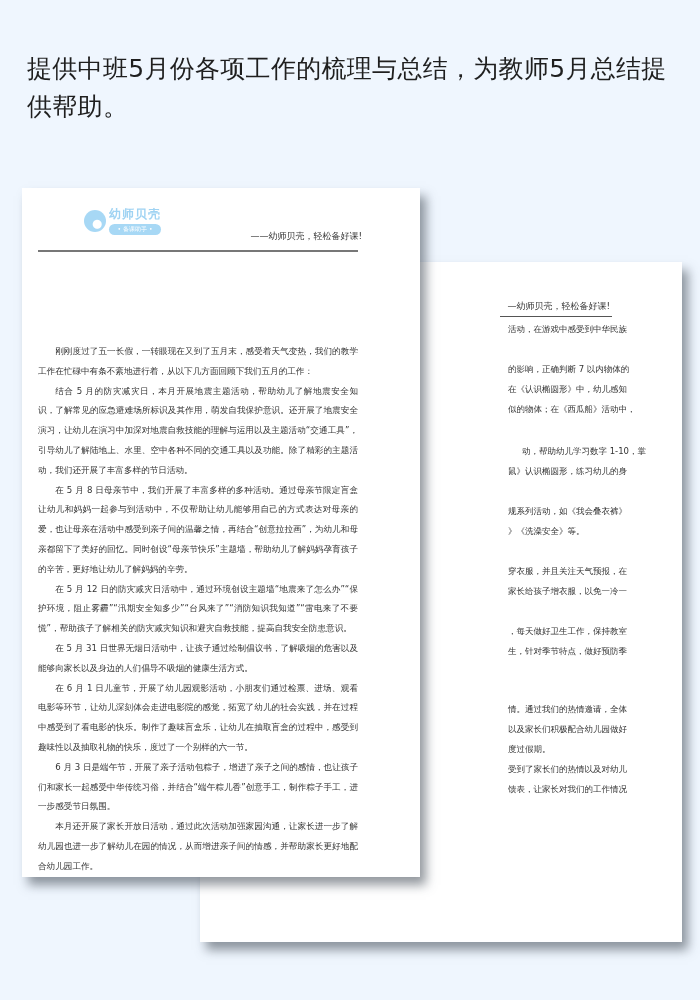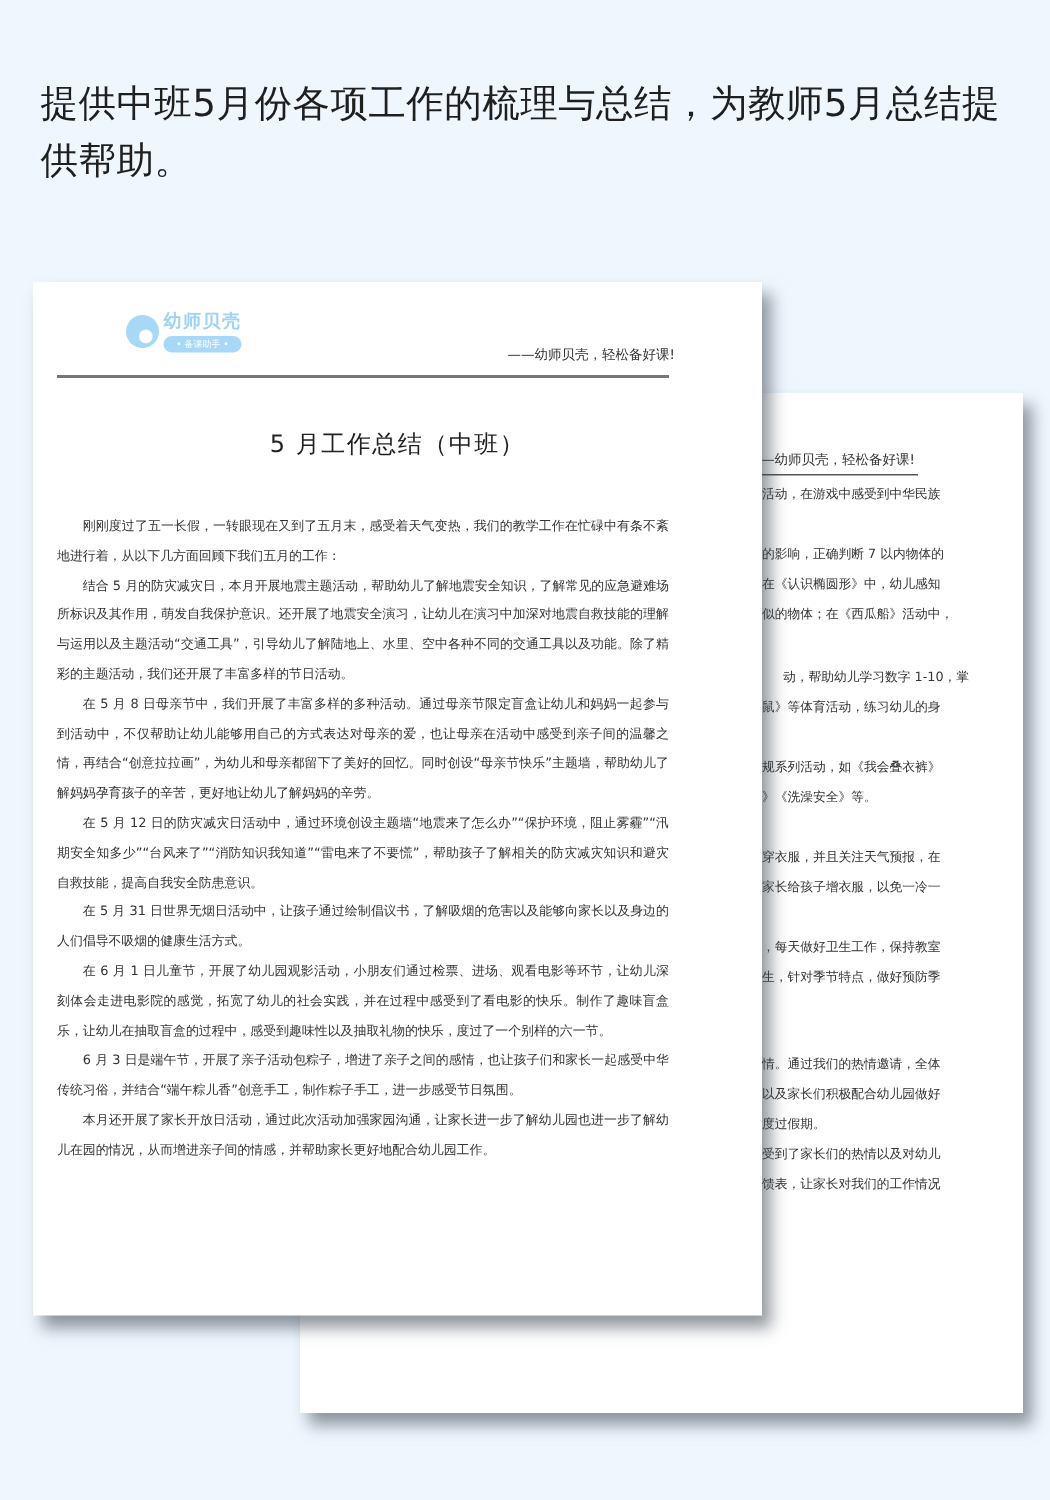--- a/index.html
+++ b/index.html
@@ -12,21 +12,21 @@
   .headline {
     position: absolute; left: 27px; top: 50px; width: 650px;
     font-size: 25px; line-height: 38px; color: #1f1f1f; letter-spacing: 0.3px;
     font-weight: 500;
   }
   .page {
     position: absolute; background: #fff;
     box-shadow: 6px 8px 10px rgba(60,70,80,0.55);
   }
   .page.back { left: 200px; top: 262px; width: 482px; height: 680px; }
-  .page.front { left: 22px; top: 188px; width: 486px; height: 689px; }
+  .page.front { left: 22px; top: 188px; width: 398px; height: 689px; }
   
   .back-header {
     position: absolute; right: 72px; top: 38px; font-size: 9px; color: #333;
   }
   .back-rule {
     position: absolute; left: 300px; right: 70px; top: 54px; height: 1px; background: #555;
   }
   .back-line {
     position: absolute; left: 308px; font-size: 8.5px; color: #333; white-space: nowrap;
   }
@@ -64,21 +64,21 @@
 
 <div class="page back">
   <div class="back-header">—幼师贝壳，轻松备好课!</div>
   <div class="back-rule"></div>
   <div id="back-lines">
       <div class="back-line" style="top: 62px; text-align: right;">活动，在游戏中感受到中华民族</div>
       <div class="back-line" style="top: 102px;">的影响，正确判断 7 以内物体的</div>
       <div class="back-line" style="top: 122px;">在《认识椭圆形》中，幼儿感知</div>
       <div class="back-line" style="top: 142px;">似的物体；在《西瓜船》活动中，</div>
       <div class="back-line" style="top: 184px; margin-left: 14px;">动，帮助幼儿学习数字 1-10，掌</div>
-      <div class="back-line" style="top: 204px;">鼠》等体育活动，练习幼儿的身</div>
+      <div class="back-line" style="top: 204px;">鼠》认识椭圆形，练习幼儿的身</div>
       <div class="back-line" style="top: 244px;">规系列活动，如《我会叠衣裤》</div>
       <div class="back-line" style="top: 264px;">》《洗澡安全》等。</div>
       <div class="back-line" style="top: 304px;">穿衣服，并且关注天气预报，在</div>
       <div class="back-line" style="top: 324px;">家长给孩子增衣服，以免一冷一</div>
       <div class="back-line" style="top: 364px; text-align: right;">，每天做好卫生工作，保持教室</div>
       <div class="back-line" style="top: 384px;">生，针对季节特点，做好预防季</div>
       <div class="back-line" style="top: 442px;">情。通过我们的热情邀请，全体</div>
       <div class="back-line" style="top: 462px;">以及家长们积极配合幼儿园做好</div>
       <div class="back-line" style="top: 482px;">度过假期。</div>
       <div class="back-line" style="top: 502px;">受到了家长们的热情以及对幼儿</div>
@@ -89,21 +89,20 @@
 <div class="page front">
   <div class="logo">
     <div class="logo-mark"></div>
     <div class="logo-text">
       <span class="logo-name">幼师贝壳</span>
       <span class="logo-sub">• 备课助手 •</span>
     </div>
   </div>
   <div class="slogan">——幼师贝壳，轻松备好课!</div>
   <div class="rule"></div>
-  <div class="doc-title">5 月工作总结（中班）</div>
   <div class="body-text">
     <p>刚刚度过了五一长假，一转眼现在又到了五月末，感受着天气变热，我们的教学工作在忙碌中有条不紊地进行着，从以下几方面回顾下我们五月的工作：</p>
     <p>结合 5 月的防灾减灾日，本月开展地震主题活动，帮助幼儿了解地震安全知识，了解常见的应急避难场所标识及其作用，萌发自我保护意识。还开展了地震安全演习，让幼儿在演习中加深对地震自救技能的理解与运用以及主题活动“交通工具”，引导幼儿了解陆地上、水里、空中各种不同的交通工具以及功能。除了精彩的主题活动，我们还开展了丰富多样的节日活动。</p>
     <p>在 5 月 8 日母亲节中，我们开展了丰富多样的多种活动。通过母亲节限定盲盒让幼儿和妈妈一起参与到活动中，不仅帮助让幼儿能够用自己的方式表达对母亲的爱，也让母亲在活动中感受到亲子间的温馨之情，再结合“创意拉拉画”，为幼儿和母亲都留下了美好的回忆。同时创设“母亲节快乐”主题墙，帮助幼儿了解妈妈孕育孩子的辛苦，更好地让幼儿了解妈妈的辛劳。</p>
     <p>在 5 月 12 日的防灾减灾日活动中，通过环境创设主题墙“地震来了怎么办”“保护环境，阻止雾霾”“汛期安全知多少”“台风来了”“消防知识我知道”“雷电来了不要慌”，帮助孩子了解相关的防灾减灾知识和避灾自救技能，提高自我安全防患意识。</p>
     <p>在 5 月 31 日世界无烟日活动中，让孩子通过绘制倡议书，了解吸烟的危害以及能够向家长以及身边的人们倡导不吸烟的健康生活方式。</p>
     <p>在 6 月 1 日儿童节，开展了幼儿园观影活动，小朋友们通过检票、进场、观看电影等环节，让幼儿深刻体会走进电影院的感觉，拓宽了幼儿的社会实践，并在过程中感受到了看电影的快乐。制作了趣味盲盒乐，让幼儿在抽取盲盒的过程中，感受到趣味性以及抽取礼物的快乐，度过了一个别样的六一节。</p>
     <p>6 月 3 日是端午节，开展了亲子活动包粽子，增进了亲子之间的感情，也让孩子们和家长一起感受中华传统习俗，并结合“端午粽儿香”创意手工，制作粽子手工，进一步感受节日氛围。</p>
     <p>本月还开展了家长开放日活动，通过此次活动加强家园沟通，让家长进一步了解幼儿园也进一步了解幼儿在园的情况，从而增进亲子间的情感，并帮助家长更好地配合幼儿园工作。</p>
   </div>

